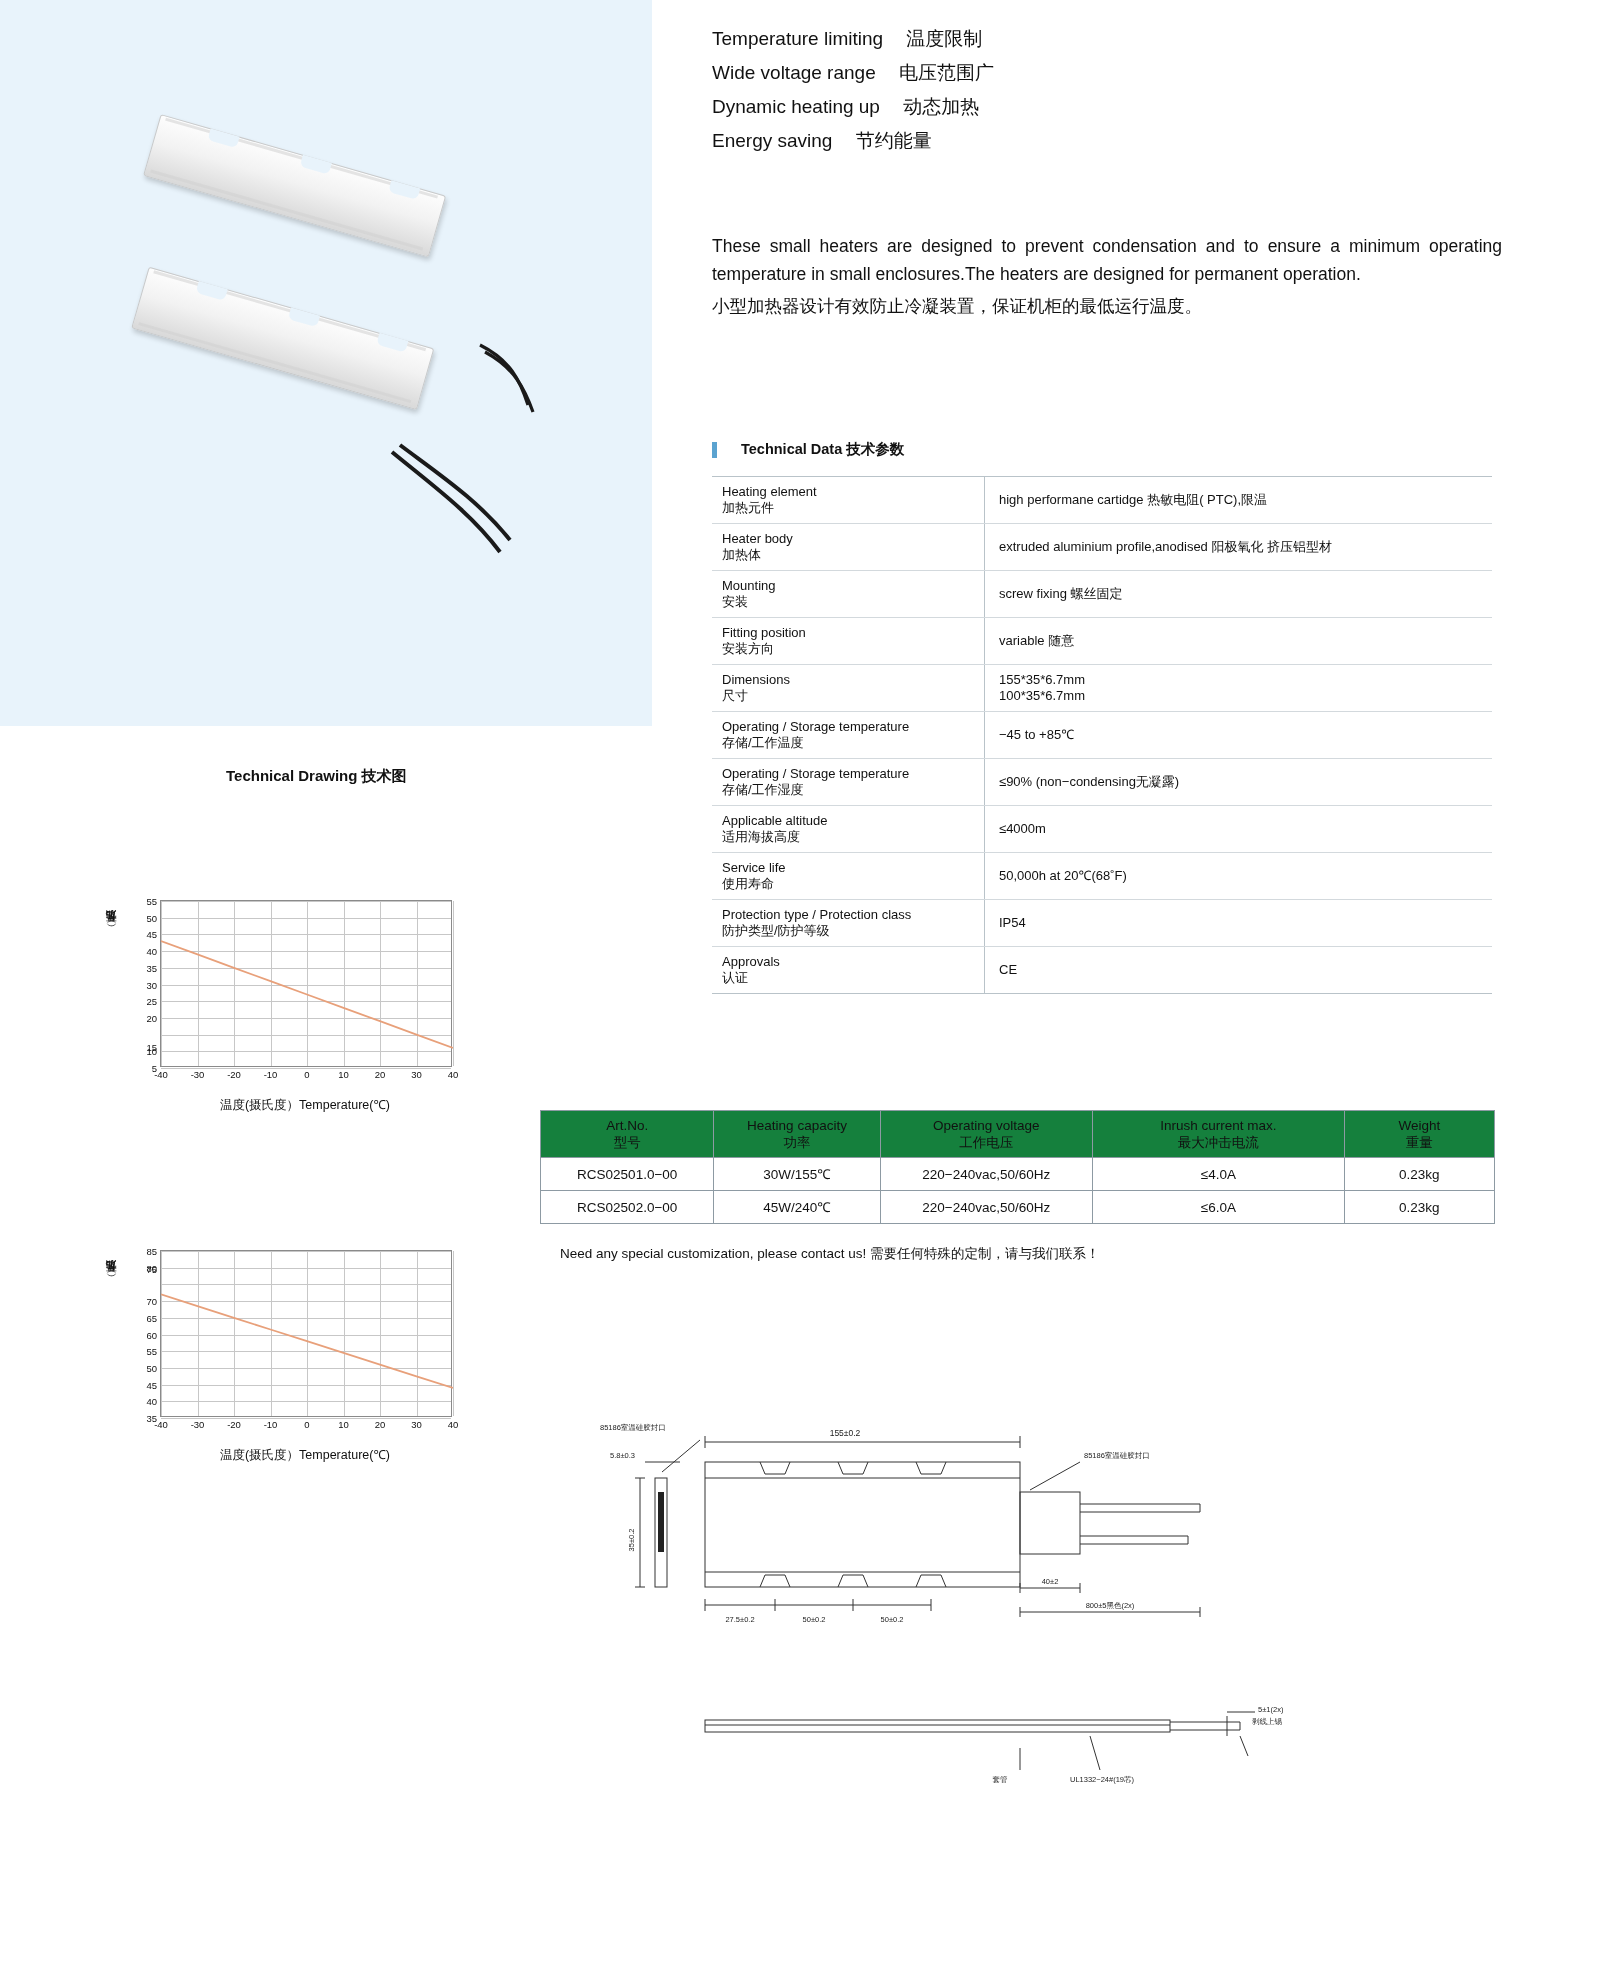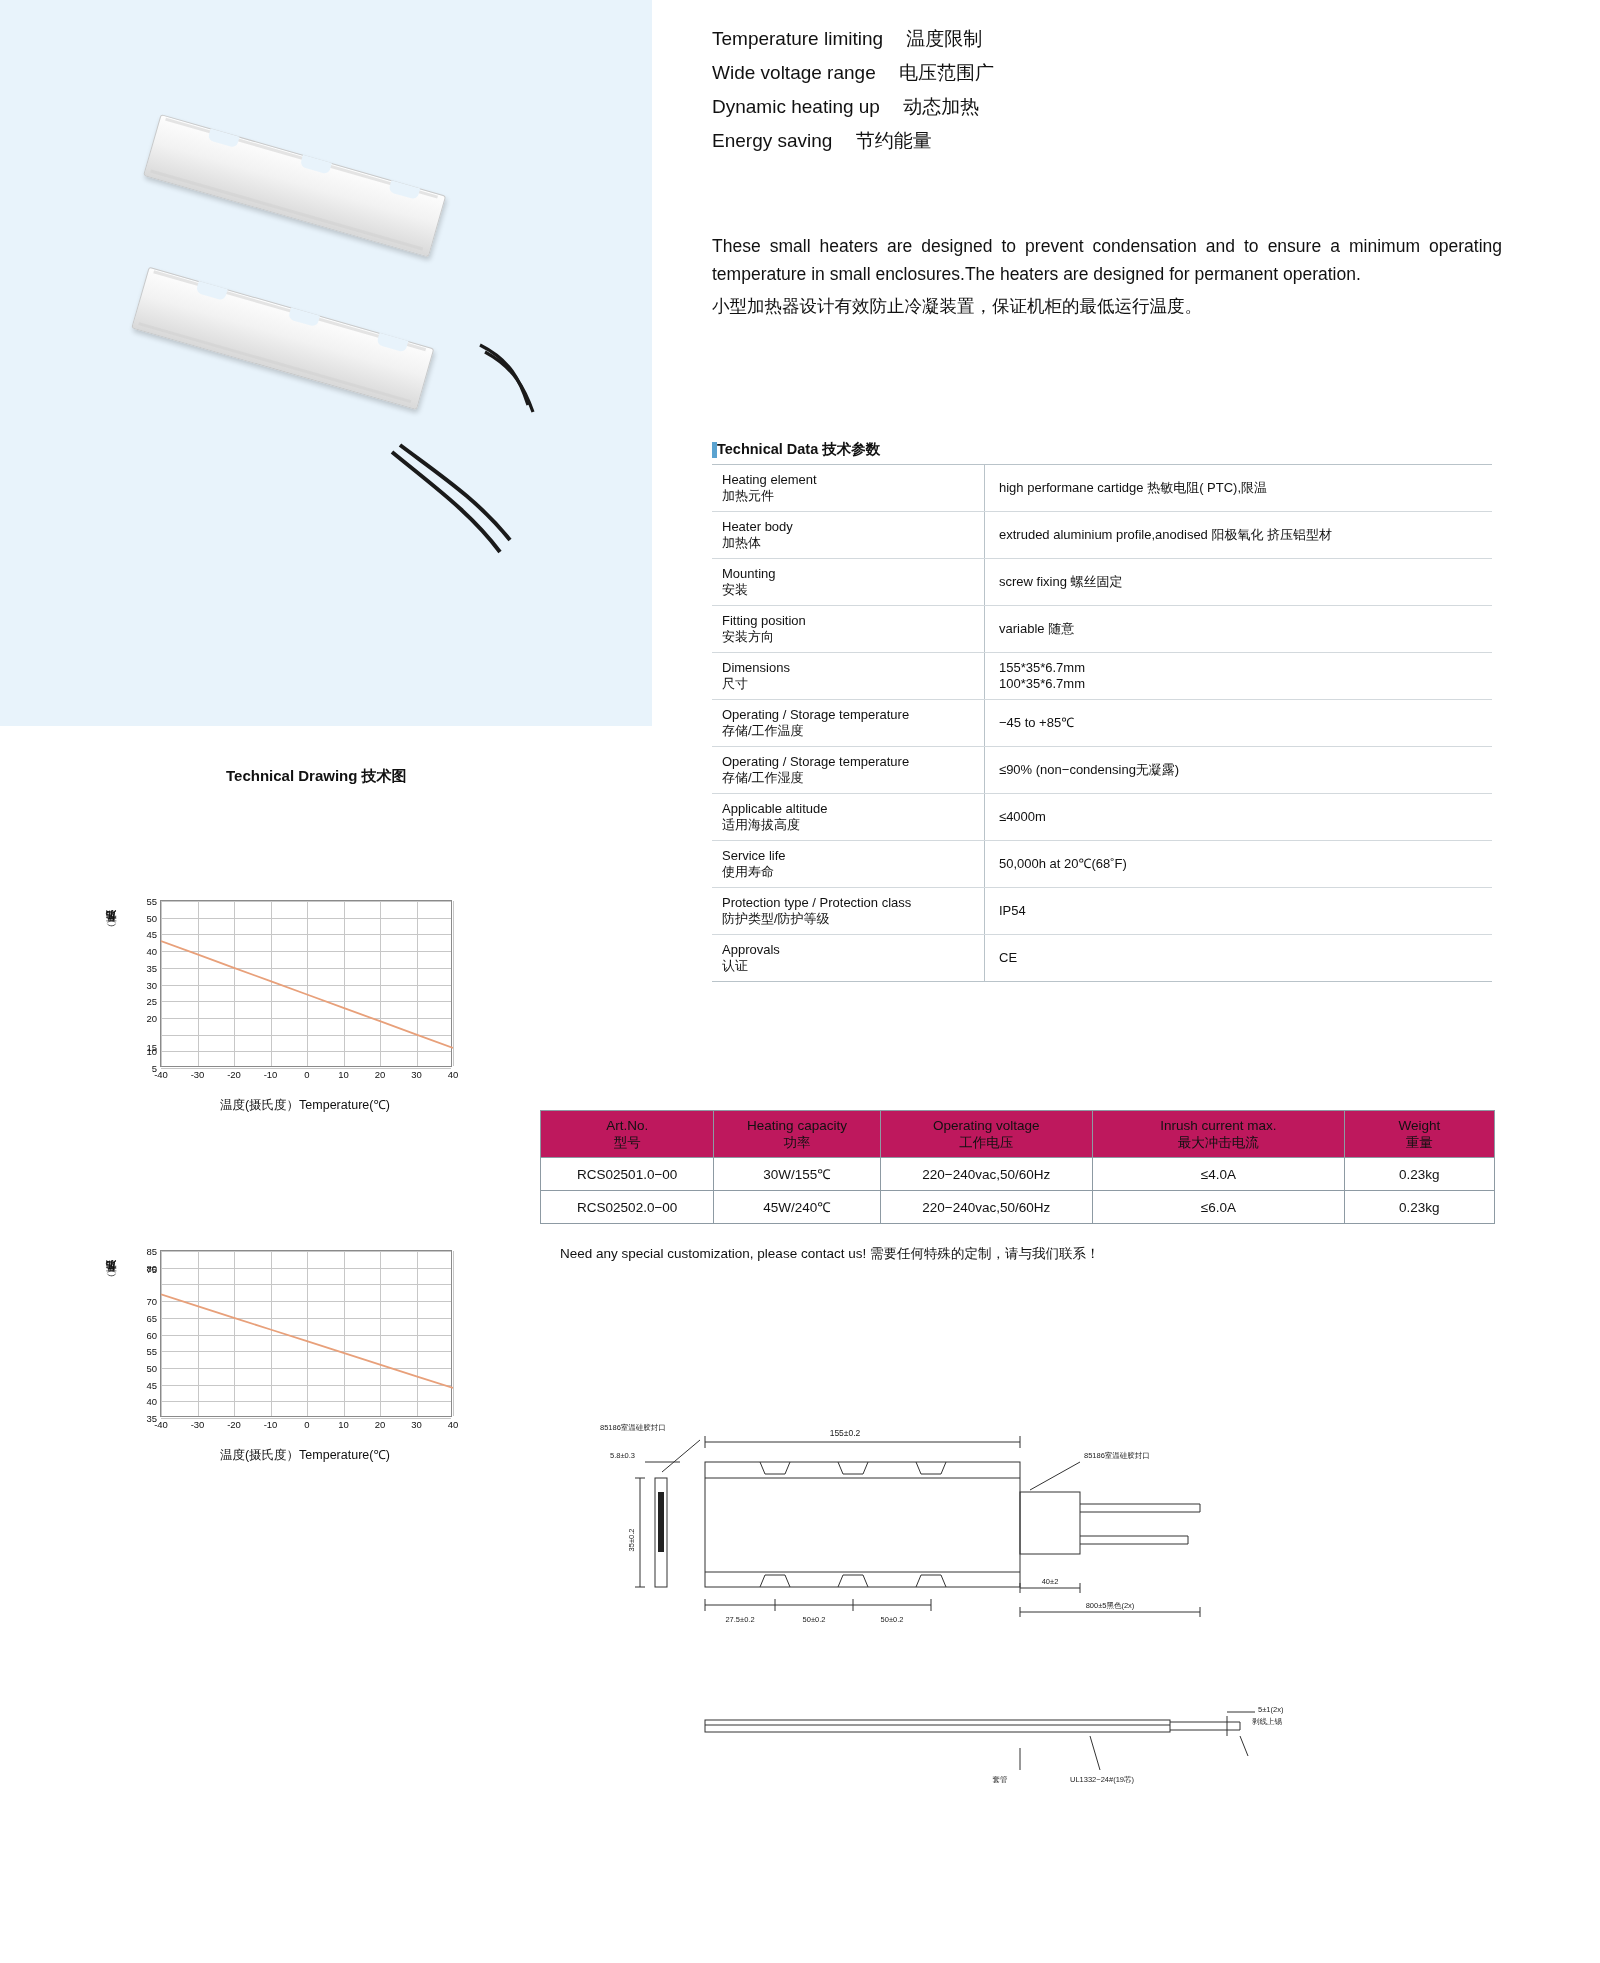--- a/index.html
+++ b/index.html
@@ -84,23 +84,23 @@
   
   #tech-data-section {
     position: absolute;
     left: 712px;
     top: 440px;
     width: 780px;
   }
   #tech-data-title {
     display: flex;
     align-items: center;
-    gap: 0;
+    gap: 24px;
     border-bottom: 1px solid #b9c3c9;
-    padding-bottom: 5px;
+    padding-bottom: 17px;
   }
   #tech-data-title .accent-bar {
     width: 5px;
     height: 16px;
     background: #5ba3d0;
     display: inline-block;
   }
   #tech-data-title .title-text {
     font-size: 14.5px;
     font-weight: bold;
@@ -204,21 +204,21 @@
     position: absolute;
     left: 540px;
     top: 1110px;
     width: 955px;
   }
   table.model-table {
     border-collapse: collapse;
     width: 955px;
   }
   table.model-table th {
-    background: #be185d;
+    background: #15803d;
     border: 1px solid #8d9aa3;
     font-size: 13.5px;
     font-weight: normal;
     padding: 6px 4px;
     line-height: 17px;
     color: #111;
   }
   table.model-table td {
     border: 1px solid #8d9aa3;
     font-size: 13.5px;

